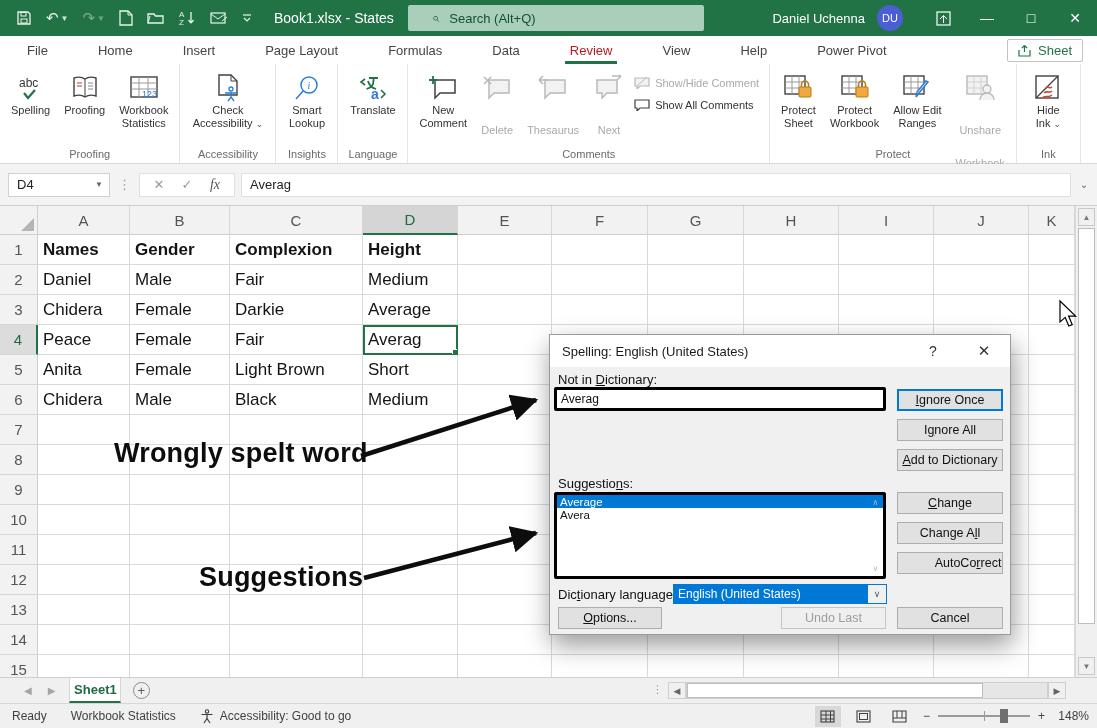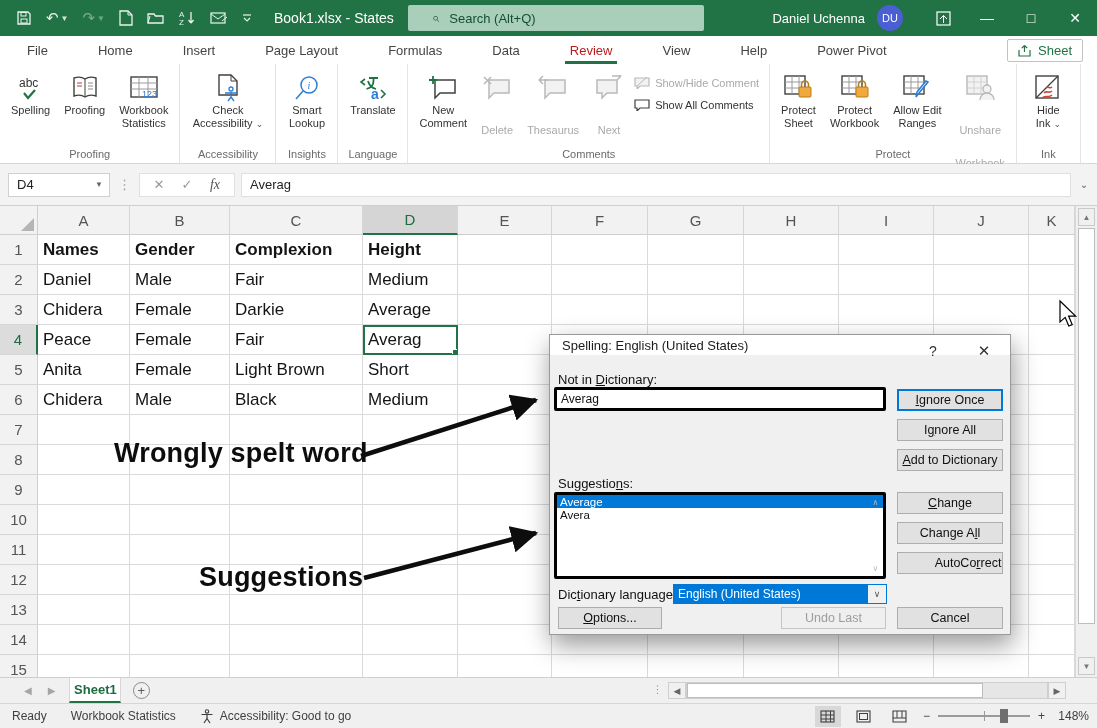--- a/index.html
+++ b/index.html
@@ -137,21 +137,21 @@
   .viewbtn.active { background:#d8d8d8; }
   .zoomctl { display:flex; align-items:center; gap:8px; color:#444; }
   .zoom-track { position:relative; width:92px; height:2px; background:#9a9a9a; }
   .zoom-tick { position:absolute; left:50%; top:-4px; width:1px; height:10px; background:#9a9a9a; }
   .zoom-thumb { position:absolute; left:62px; top:-6px; width:8px; height:14px; background:#6f6f6f; }
   .zoom-pct { font-size:12px; color:#3f3f3f; min-width:36px; text-align:right; }
 
   
   .dialog { position:absolute; left:549px; top:334px; width:462px; height:301px; background:#f0f0f0;
     border:1px solid #9a9a9a; box-shadow:2px 10px 24px rgba(0,0,0,.40); font-size:13px; color:#111; }
-  .dlg-title { height:20px; background:#fff; display:flex; align-items:center; padding-left:12px;
+  .dlg-title { height:32px; background:#fff; display:flex; align-items:center; padding-left:12px;
     font-size:13px; color:#1a1a1a; position:relative; }
   .dlg-help { position:absolute; right:62px; top:0; width:30px; height:32px; display:flex;
     align-items:center; justify-content:center; color:#333; font-size:14px; }
   .dlg-close { position:absolute; right:6px; top:0; width:40px; height:32px; display:flex;
     align-items:center; justify-content:center; color:#333; font-size:15px; }
   .dlg-label { position:absolute; left:8px; font-size:13px; color:#111; }
   .dlg-textbox { position:absolute; left:4px; top:52px; width:332px; height:24px; background:#fff;
     border:3px solid #000; border-radius:2px; display:flex; align-items:center; padding-left:4px;
     font-size:12px; }
   .dlg-btn { position:absolute; left:347px; width:106px; height:22px; background:#e1e1e1;

